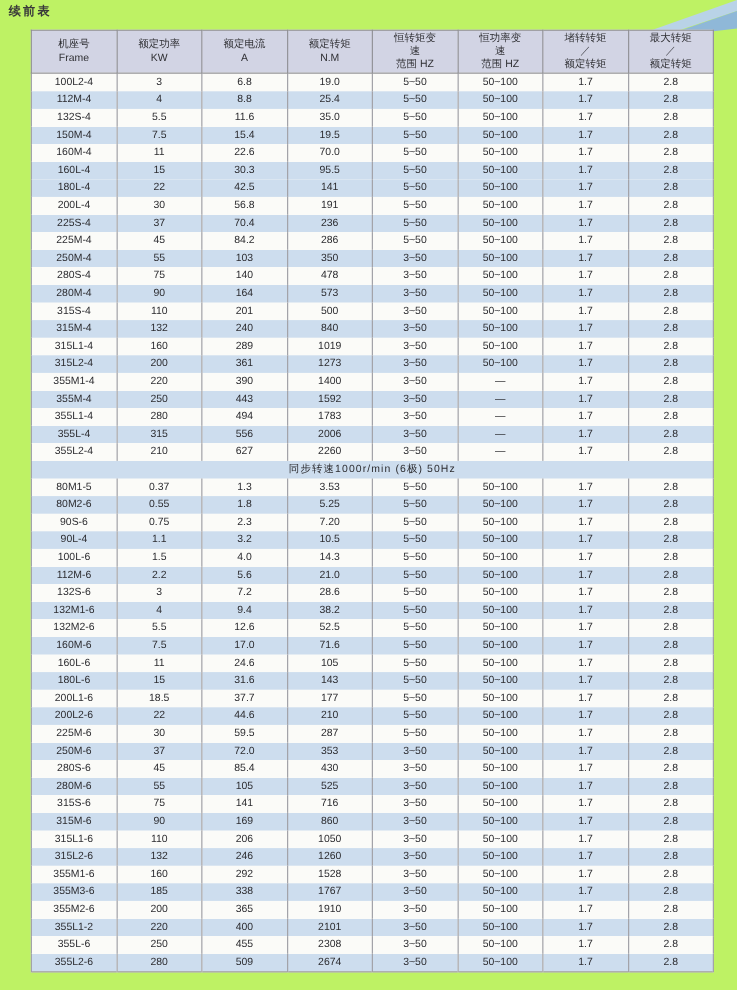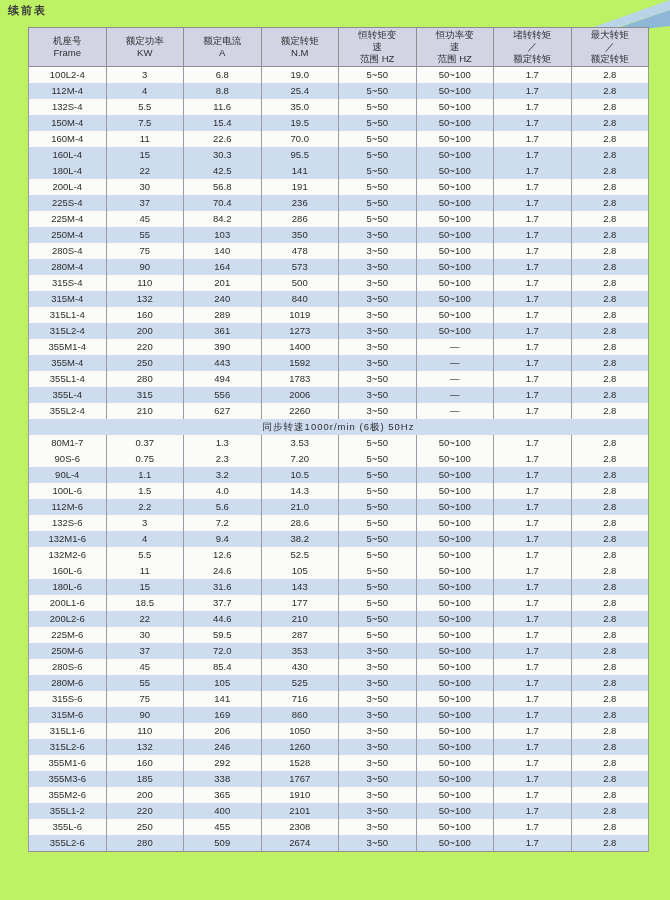--- a/index.html
+++ b/index.html
@@ -337,24 +337,34 @@
           <td>2260</td>
           <td>3~50</td>
           <td>—</td>
           <td>1.7</td>
           <td>2.8</td>
         </tr>
         <tr class="stripe">
           <td colspan="8" class="section-caption">同步转速1000r/min (6极) 50Hz</td>
         </tr>
         <tr>
-          <td>80M1-7</td>
+          <td>80M1-5</td>
           <td>0.37</td>
           <td>1.3</td>
           <td>3.53</td>
+          <td>5~50</td>
+          <td>50~100</td>
+          <td>1.7</td>
+          <td>2.8</td>
+        </tr>
+        <tr class="stripe">
+          <td>80M2-6</td>
+          <td>0.55</td>
+          <td>1.8</td>
+          <td>5.25</td>
           <td>5~50</td>
           <td>50~100</td>
           <td>1.7</td>
           <td>2.8</td>
         </tr>
         <tr>
           <td>90S-6</td>
           <td>0.75</td>
           <td>2.3</td>
           <td>7.20</td>
@@ -411,20 +421,30 @@
           <td>5~50</td>
           <td>50~100</td>
           <td>1.7</td>
           <td>2.8</td>
         </tr>
         <tr>
           <td>132M2-6</td>
           <td>5.5</td>
           <td>12.6</td>
           <td>52.5</td>
+          <td>5~50</td>
+          <td>50~100</td>
+          <td>1.7</td>
+          <td>2.8</td>
+        </tr>
+        <tr class="stripe">
+          <td>160M-6</td>
+          <td>7.5</td>
+          <td>17.0</td>
+          <td>71.6</td>
           <td>5~50</td>
           <td>50~100</td>
           <td>1.7</td>
           <td>2.8</td>
         </tr>
         <tr>
           <td>160L-6</td>
           <td>11</td>
           <td>24.6</td>
           <td>105</td>

